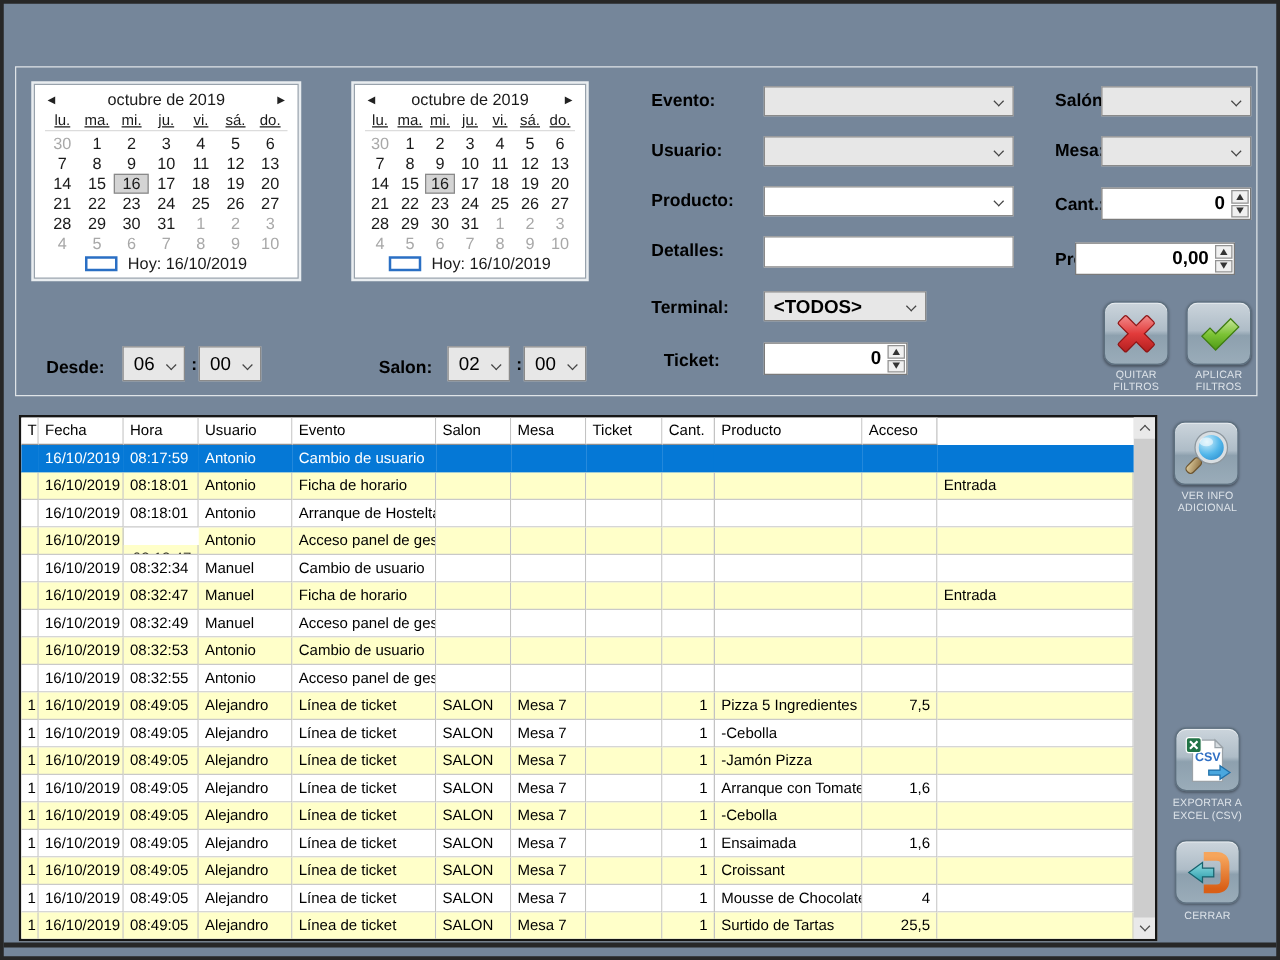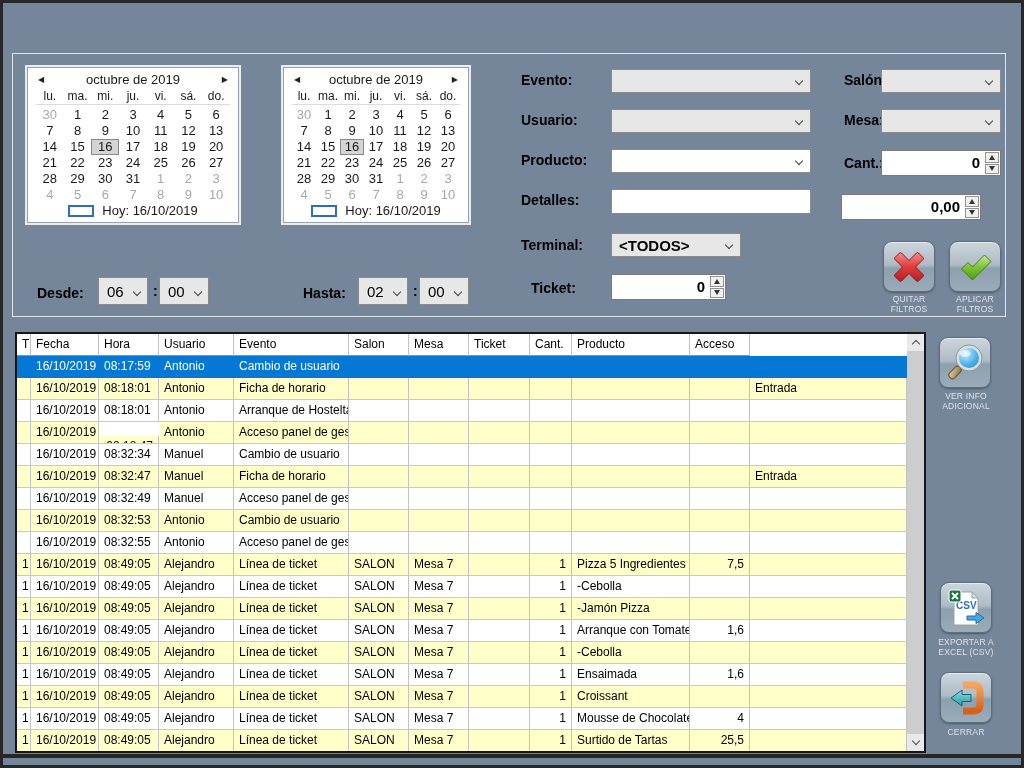--- a/index.html
+++ b/index.html
@@ -14,21 +14,21 @@
   
   .cal{position:absolute;top:13px;height:156px;background:#ffffff;
        border:1px solid #98a2ac;box-shadow:0 0 0 2px #e9edf0;
        display:flex;flex-direction:column;color:#1a1a1a;}
   .cal-head{height:22px;display:flex;align-items:center;padding:4px 10px 0 10px;}
   .cal-arrow{font-size:8px;color:#222;cursor:pointer;width:12px;}
   .cal-title{flex:1;text-align:center;font-size:13px;}
   .cal-grid{flex:1;padding:2px 8px 0 8px;}
   .cal-wdrow{display:grid;grid-template-columns:repeat(7,1fr);
              border-bottom:1px solid #dcdcdc;margin-bottom:2px;}
-  .cal-wd{text-align:center;font-size:12px;line-height:15px;}
+  .cal-wd{text-align:center;font-size:12px;line-height:15px;text-decoration:underline;}
   .cal-row{display:grid;grid-template-columns:repeat(7,1fr);}
   .cal-day{text-align:center;font-size:13px;line-height:16px;height:16px;cursor:pointer;}
   .cal-day.muted{color:#a8a8a8;}
   .cal-day.today{background:#d4d4d4;border:1px solid #898989;line-height:14px;}
   .cal-foot{height:20px;display:flex;align-items:center;justify-content:center;gap:8px;padding-bottom:4px;}
   .hoy-box{width:26px;height:12px;border:2px solid #2a6fc4;background:#fff;cursor:pointer;}
   .hoy-label{font-size:13px;}
   
   .flabel{position:absolute;font-size:14px;font-weight:bold;color:#000;}
   .combo{position:absolute;height:24px;border:1px solid #8a8a8a;background:#e7e7e7;
@@ -299,21 +299,21 @@
         <span class="sb">
             <span class="tri-up"></span>
           </span>
         <span class="sb">
             <span class="tri-dn"></span>
           </span>
       </span>
     </div>
 
     <span class="flabel" style="left:831px;top:145px;">Precio:</span>
-    <div class="spin" style="left:828px;top:140px;width:140px;">
+    <div class="spin" style="left:847px;top:140px;width:128px;">
       <span class="val">0,00</span>
       <span class="btns">
         <span class="sb">
             <span class="tri-up"></span>
           </span>
         <span class="sb">
             <span class="tri-dn"></span>
           </span>
       </span>
     </div>
@@ -322,21 +322,21 @@
     <div class="combo timecombo" style="left:85px;top:223px;width:50px;">
       <span class="cval">06</span>
         <span class="cbchev"></span>
     </div>
     <span class="colon" style="left:140px;top:229px;">:</span>
     <div class="combo timecombo" style="left:146px;top:223px;width:50px;">
       <span class="cval">00</span>
         <span class="cbchev"></span>
     </div>
 
-    <span class="flabel" style="left:290px;top:231px;">Hasta:</span>
+    <span class="flabel" style="left:290px;top:231px;">Salon:</span>
     <div class="combo timecombo" style="left:345px;top:223px;width:50px;">
       <span class="cval">02</span>
         <span class="cbchev"></span>
     </div>
     <span class="colon" style="left:400px;top:229px;">:</span>
     <div class="combo timecombo" style="left:406px;top:223px;width:50px;">
       <span class="cval">00</span>
         <span class="cbchev"></span>
     </div>
 

